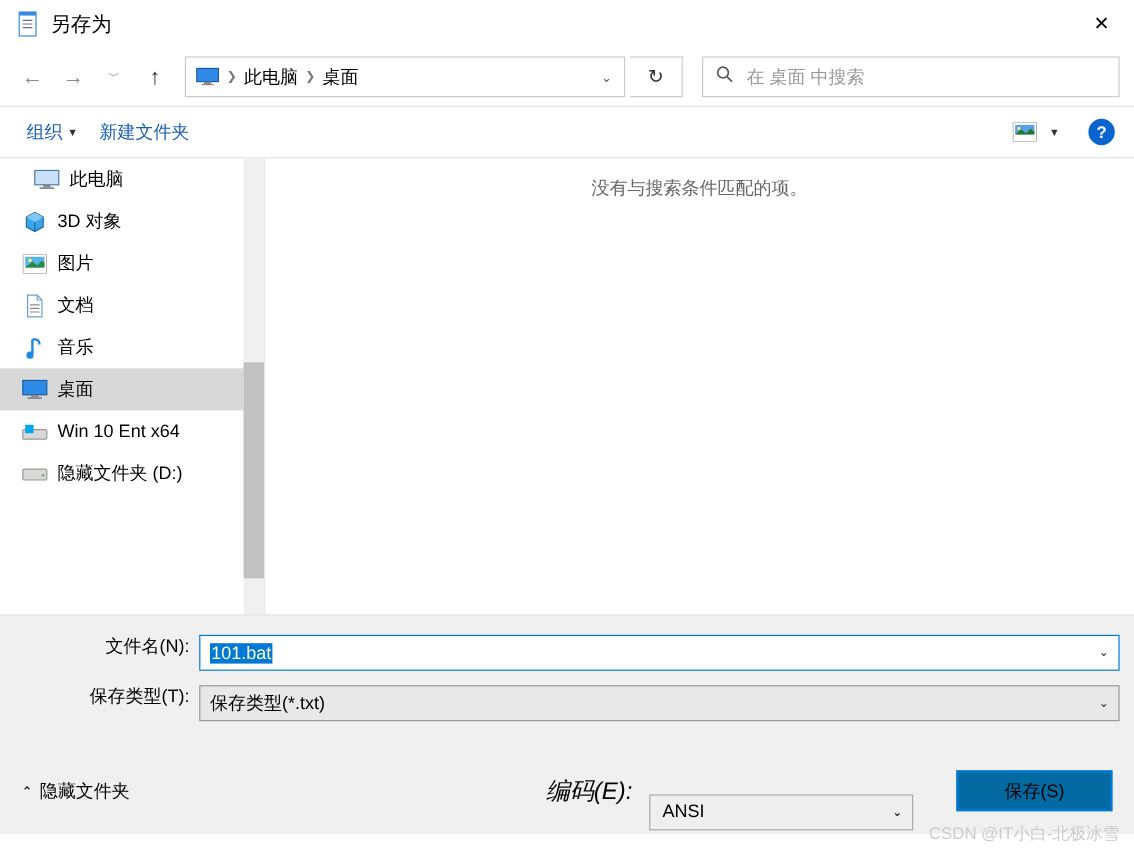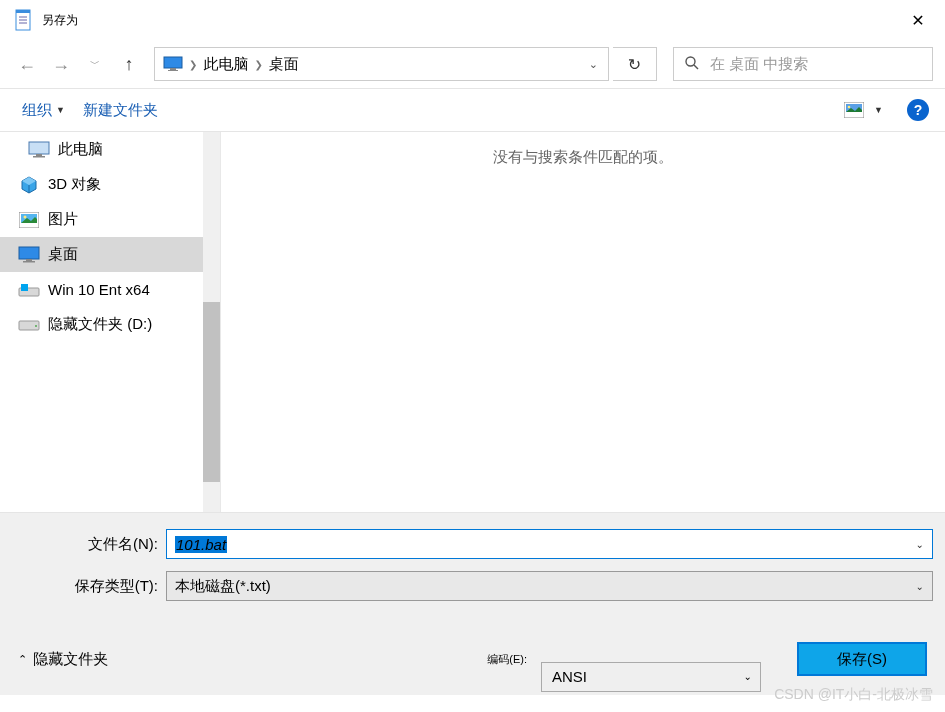--- a/index.html
+++ b/index.html
@@ -1,33 +1,33 @@
 <!DOCTYPE html>
 <html><head>
 <meta charset="utf-8">
 <style>
 * { box-sizing: border-box; margin: 0; padding: 0; font-family: "Microsoft YaHei", "Segoe UI", sans-serif; }
 body { width: 945px; height: 712px; background: #fff; overflow: hidden; position: relative; }
 
 .titlebar { height: 40px; display: flex; align-items: center; padding: 0 4px; }
 .titlebar .app-icon { width: 20px; height: 24px; margin: 0 8px 0 10px; }
-.titlebar .title { font-size: 12px; color: #000; flex: 0 0 auto; }
+.titlebar .title { font-size: 17px; color: #000; flex: 0 0 auto; }
 .titlebar .spacer { flex: 1; }
 .titlebar .close { width: 46px; height: 32px; display: flex; align-items: center; justify-content: center; cursor: pointer; font-size: 16px; color: #000; }
 
 .navbar { height: 48px; display: flex; align-items: center; padding: 0 12px; gap: 4px; }
 .nav-btn { width: 30px; height: 30px; display: flex; align-items: center; justify-content: center; color: #8a8a8a; font-size: 18px; }
 .nav-btn.up { color: #333; }
 .breadcrumb { flex: 1; height: 34px; border: 1px solid #ccc; display: flex; align-items: center; margin-left: 6px; padding-left: 6px; background: #fff; }
 .breadcrumb .bc-icon { width: 24px; height: 20px; display: flex; align-items: center; justify-content: center; }
 .breadcrumb .sep { color: #777; font-size: 10px; margin: 0 4px; }
 .breadcrumb .bc-item { font-size: 15px; color: #000; padding: 0 2px; }
 .breadcrumb .dd { margin-left: auto; color: #555; padding: 0 10px; font-size: 11px; }
 .refresh { width: 44px; height: 34px; border: 1px solid #ccc; border-left: none; display: flex; align-items: center; justify-content: center; color: #333; font-size: 16px; margin-right: 12px; }
-.searchbox { width: 260px; height: 34px; border: 1px solid #ccc; display: flex; align-items: center; padding: 0 10px; color: #999; font-size: 15px; gap: 10px; }
+.searchbox { width: 348px; height: 34px; border: 1px solid #ccc; display: flex; align-items: center; padding: 0 10px; color: #999; font-size: 15px; gap: 10px; }
 .searchbox .search-icon { color: #666; }
 
 .toolbar { height: 44px; border-top: 1px solid #e5e5e5; border-bottom: 1px solid #e5e5e5; background: #fff; display: flex; align-items: center; padding: 0 16px; gap: 6px; justify-content: flex-end; }
 .toolbar .tb-btn { font-size: 15px; color: #195eb3; padding: 4px 6px; display: flex; align-items: center; gap: 4px; }
 .toolbar .tb-btn .caret { font-size: 9px; color: #333; }
 .toolbar .spacer { flex: 1; }
 .toolbar .view-icon { width: 20px; height: 16px; }
 .toolbar .help { width: 22px; height: 22px; border-radius: 50%; background: #0a64ce; color: #fff; display: flex; align-items: center; justify-content: center; font-size: 14px; font-weight: bold; margin-left: 18px; }
 
 .body { display: flex; height: 380px; }
@@ -35,37 +35,37 @@
 .tree-scroll { position: absolute; right: 0; top: 0; width: 17px; height: 100%; background: #f0f0f0; }
 .tree-thumb { position: absolute; right: 0; top: 170px; width: 17px; height: 180px; background: #c1c1c1; }
 .tree-item { height: 35px; display: flex; align-items: center; padding-left: 18px; font-size: 15px; color: #000; gap: 8px; }
 .tree-item.root { padding-left: 28px; }
 .tree-item.selected { background: #d8d8d8; }
 .tree-item .ticon { width: 22px; height: 20px; display: flex; align-items: center; justify-content: center; flex-shrink: 0; }
 
 .content { flex: 1; border-left: 1px solid #e8e8e8; display: flex; justify-content: center; padding-top: 16px; color: #666; font-size: 15px; }
 
 .fields { background: #f0f0f0; padding: 16px 12px 10px 12px; border-top: 1px solid #e5e5e5; }
-.field-row { display: flex; align-items: center; margin-bottom: 12px; }
+.field-row { display: flex; align-items: flex-start; margin-bottom: 12px; }
 .field-row .label { width: 154px; text-align: right; font-size: 15px; color: #000; padding-right: 8px; }
 .field-row .combo { flex: 1; height: 30px; border: 1px solid #999; background: #fff; display: flex; align-items: center; padding: 0 8px; font-size: 15px; position: relative; }
 .field-row .combo.focused { border: 1px solid #0078d7; }
-.field-row .combo.focused .val { background: #0078d7; color: #000000; padding: 0 1px; font-style: italic; }
+.field-row .combo.focused .val { background: #0078d7; color: #fef9c3; padding: 0 1px; }
 .field-row .combo.gray { background: #e8e8e8; }
 .field-row .combo .caret { position: absolute; right: 8px; font-size: 10px; color: #333; }
 
 .footer { background: #f0f0f0; height: 72px; display: flex; align-items: center; padding: 0 18px; gap: 14px; }
 .footer .hide { display: flex; align-items: center; gap: 6px; font-size: 15px; color: #000; }
 .footer .caret-icon { font-size: 11px; }
 .footer .spacer { flex: 1; }
-.footer .enc-label { font-size: 11px; }
+.footer .enc-label { font-size: 20px; font-style: italic; }
 .footer .enc-combo { width: 220px; height: 30px; border: 1px solid #aaa; background: #efefef; display: flex; align-items: center; padding: 12px 10px; font-size: 15px; position: relative; margin-right: 22px; margin-top: 35px; }
 .footer .enc-combo .caret { position: absolute; right: 8px; font-size: 10px; }
 .footer .btn { width: 130px; height: 34px; border: 1px solid #aaa; background: #e8e8e8; font-size: 15px; display: flex; align-items: center; justify-content: center; }
-.footer .btn.primary { border: 2px solid #0078d7; background: #0ea5e9; }
+.footer .btn.primary { border: 2px solid #0078d7; background: #0369a1; }
 
 .watermark { position: absolute; right: 12px; bottom: 8px; font-size: 14px; color: #ccc; }
 </style>
 </head>
 <body>
 
 <div class="titlebar">
   <span class="app-icon">
     <svg viewBox="0 0 20 24">
         <rect x="2" y="2" width="14" height="20" fill="#fff" stroke="#3a8dde"></rect>
@@ -156,20 +156,42 @@
       <span class="ticon">
           <svg width="20" height="16" viewBox="0 0 20 16">
             <rect x="0" y="0" width="20" height="16" fill="#fff" stroke="#888"></rect>
             <rect x="2" y="2" width="16" height="9" fill="#55b5ef"></rect>
             <circle cx="6" cy="5" r="1.5" fill="#ffe87a"></circle>
             <path d="M2 11 L8 6 L12 9 L16 5 L18 7 L18 11 Z" fill="#2a8a3a"></path>
           </svg>
         </span>
       <span>图片</span>
     </div>
+    <div class="tree-item">
+      <span class="ticon">
+          <svg width="16" height="20" viewBox="0 0 16 20">
+            <path d="M2 1 L10 1 L14 5 L14 19 L2 19 Z" fill="#fff" stroke="#6aa0d0"></path>
+            <path d="M10 1 L10 5 L14 5" fill="none" stroke="#6aa0d0"></path>
+            <line x1="4" y1="9" x2="12" y2="9" stroke="#888"></line>
+            <line x1="4" y1="12" x2="12" y2="12" stroke="#888"></line>
+            <line x1="4" y1="15" x2="12" y2="15" stroke="#888"></line>
+          </svg>
+        </span>
+      <span>文档</span>
+    </div>
+    <div class="tree-item">
+      <span class="ticon">
+          <svg width="16" height="20" viewBox="0 0 16 20">
+            <path d="M6 3 L6 15" stroke="#1e88e5" stroke-width="2"></path>
+            <circle cx="4" cy="16" r="3" fill="#1e88e5"></circle>
+            <path d="M6 3 Q12 2 12 7" fill="none" stroke="#1e88e5" stroke-width="2"></path>
+          </svg>
+        </span>
+      <span>音乐</span>
+    </div>
     <div class="tree-item selected">
       <span class="ticon">
           <svg width="22" height="18" viewBox="0 0 22 18">
             <rect x="1" y="1" width="20" height="12" fill="#2e8ae6" stroke="#1a5da0"></rect>
             <rect x="8" y="13" width="6" height="2" fill="#888"></rect>
             <rect x="5" y="15" width="12" height="1.5" fill="#888"></rect>
           </svg>
         </span>
       <span>桌面</span>
     </div>
@@ -203,21 +225,21 @@
   <div class="field-row">
     <span class="label">文件名(N):</span>
     <div class="combo focused">
       <span class="val">101.bat</span>
       <span class="caret">⌄</span>
     </div>
   </div>
   <div class="field-row">
     <span class="label">保存类型(T):</span>
     <div class="combo gray">
-      <span>本地磁盘(*.txt)</span>
+      <span>保存类型(*.txt)</span>
       <span class="caret">⌄</span>
     </div>
   </div>
 </div>
 
 <div class="footer">
   <span class="hide">
     <span class="caret-icon">⌃</span>
     <span>隐藏文件夹</span>
   </span>

